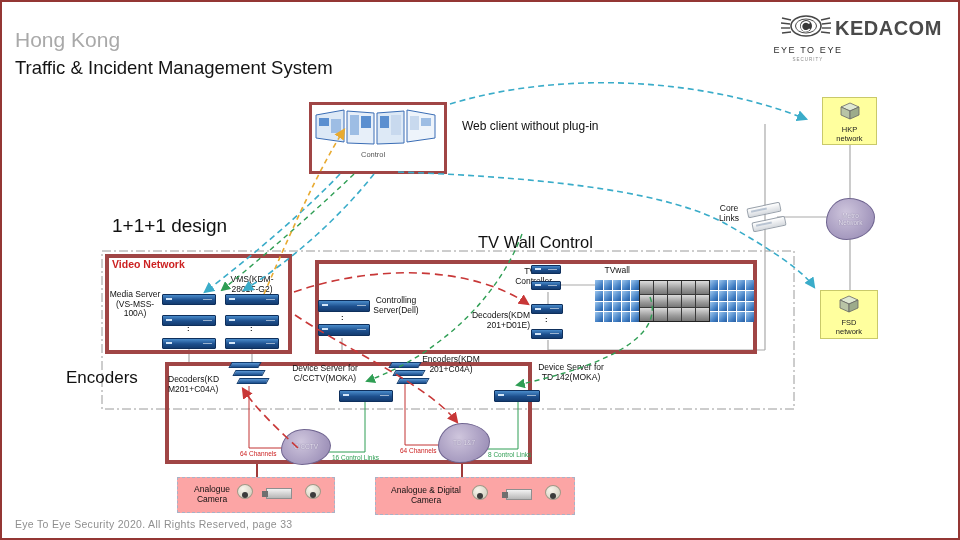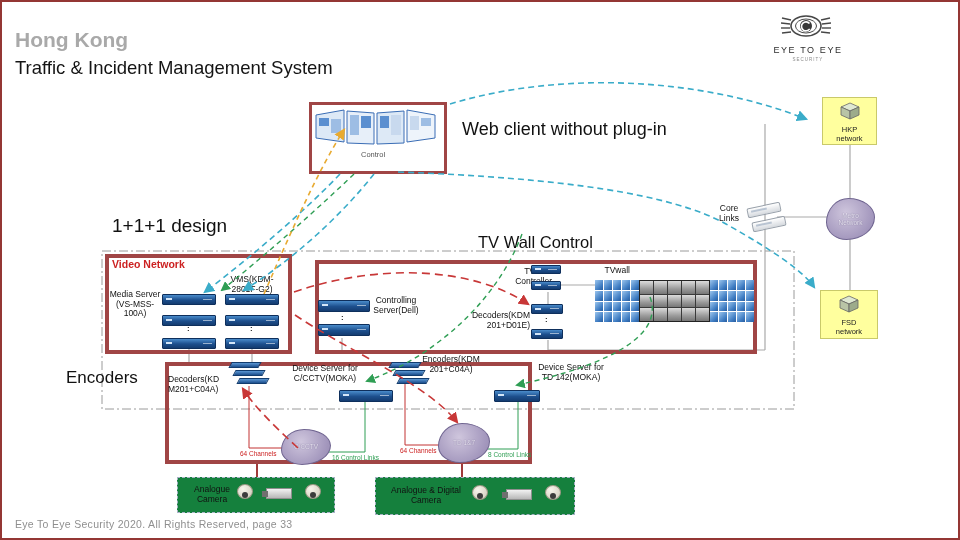--- a/index.html
+++ b/index.html
@@ -2,21 +2,21 @@
 <html><head>
 <meta charset="utf-8">
 <style>
   html,body{margin:0;padding:0;background:#e9e9e9;}
   .slide{position:relative;width:960px;height:540px;margin:0 auto;background:#fff;
          border:2px solid #943634;box-sizing:border-box;overflow:hidden;
          font-family:"Liberation Sans", sans-serif;}
   .abs{position:absolute;}
   .layer{position:absolute;left:0;top:0;width:960px;height:540px;pointer-events:none;}
   
-  .t-gray{left:13px;top:26px;font-size:21px;font-weight:bold;color:#a9a9a9;}
+  .t-gray{left:13px;top:26px;font-size:21px;font-weight:normal;color:#a9a9a9;}
   .t-black{left:13px;top:55px;font-size:18.5px;color:#141414;}
   .callout{color:#111;}
   .footer{left:13px;top:516px;font-size:10.5px;color:#8f8f8f;letter-spacing:.3px;}
   
   .brand{left:833px;top:15px;font-size:20px;font-weight:bold;color:#4a4a4a;letter-spacing:.5px;}
   .tagline{left:769px;top:43px;width:74px;text-align:center;font-size:9px;color:#2e2e2e;letter-spacing:1.6px;}
   .tagsub{left:769px;top:55px;width:74px;text-align:center;font-size:4.5px;color:#8a8a8a;letter-spacing:1px;}
   
   .redbox{position:absolute;border:4px solid #a04545;background:transparent;box-sizing:border-box;}
   .clientbox{left:307px;top:100px;width:138px;height:72px;border-width:3px;background:#fff;}
@@ -50,21 +50,21 @@
   .cg{background:linear-gradient(180deg,#dcdcdc 0%,#9a9a9a 60%,#777 100%);}
   
   .netbox{position:absolute;background:#ffff9e;border:1px solid #c9c96a;box-sizing:border-box;text-align:center;}
   .netbox .nlbl{font-size:7.5px;line-height:9px;color:#222;}
   
   .cloud{position:absolute;background:radial-gradient(circle at 40% 35%,#cfc6dd,#a397bd 70%,#9488ae);
          border:1px solid #6f6490;border-radius:46% 54% 58% 42% / 58% 46% 54% 42%;
          display:flex;align-items:center;justify-content:center;flex-direction:column;}
   .cloud span{font-size:6.5px;line-height:7.5px;color:#efeaf7;text-shadow:0 0 1px #584e77;}
   
-  .cambox{position:absolute;border:1px dashed #a8b2c6;background:#15803d;box-sizing:border-box;}
+  .cambox{position:absolute;border:1px dashed #a8b2c6;background:#fca5a5;box-sizing:border-box;}
   .dome{position:relative;width:18px;height:20px;display:inline-block;}
   .dome::before{content:"";position:absolute;left:1px;top:1px;width:14px;height:13px;border-radius:50%;
       background:radial-gradient(circle at 35% 30%,#f8f5ec,#cdc8b8);border:1px solid #a09a88;}
   .dome::after{content:"";position:absolute;left:6px;top:9px;width:6px;height:6px;border-radius:50%;background:#3c3c3c;}
   .boxcam{position:relative;width:26px;height:11px;background:linear-gradient(180deg,#f2f2f2,#b7b7b7);
       border:1px solid #8f8f8f;display:inline-block;box-sizing:border-box;}
   .boxcam::before{content:"";position:absolute;left:-5px;top:2px;width:6px;height:6px;background:#6f6f6f;}
   
   .sw{position:absolute;width:32px;height:8px;background:linear-gradient(180deg,#ffffff,#d5d9de);
       border:1px solid #98a0aa;border-radius:2px;transform:rotate(-12deg);}
@@ -122,24 +122,25 @@
       <line x1="40" y1="12" x2="49" y2="10"></line>
         <line x1="41" y1="16" x2="50" y2="15"></line>
       <line x1="41" y1="20" x2="50" y2="20"></line>
         <line x1="40" y1="24" x2="49" y2="25"></line>
     </g>
     <ellipse cx="25" cy="18" rx="15" ry="10" fill="none" stroke="#474747" stroke-width="1.6"></ellipse>
     <ellipse cx="25" cy="18" rx="10.5" ry="7" fill="none" stroke="#474747" stroke-width="1"></ellipse>
     <circle cx="25" cy="18" r="6" fill="#3a3a3a"></circle>
     <path d="M28.5,15.5 a4.5,4.5 0 1 0 0.2,5.4" fill="none" stroke="#fff" stroke-width="1.6"></path>
   </svg>
+  <div class="abs brand">KEDACOM</div>
   <div class="abs tagline">EYE TO EYE</div>
   <div class="abs tagsub">SECURITY</div>
 
-  <div class="abs callout" style="left:460px;top:117px;font-size:18px">Web client without plug-in</div>
+  <div class="abs callout" style="left:460px;top:117px;font-size:12px">Web client without plug-in</div>
   <div class="abs callout" style="left:110px;top:213px;font-size:19px">1+1+1 design</div>
   <div class="abs callout" style="left:476px;top:231px;font-size:16.5px">TV Wall Control</div>
   <div class="abs callout" style="left:64px;top:366px;font-size:17px">Encoders</div>
 
   <div class="redbox clientbox">
     <svg width="128" height="42" style="position:absolute;left:2px;top:2px">
       <polygon points="2,8 30,3 30,35 2,31" fill="#dde9f6" stroke="#3a6db5"></polygon>
       <polygon points="33,4 60,6 60,37 33,36" fill="#e7eff9" stroke="#3a6db5"></polygon>
       <polygon points="63,6 90,4 90,36 63,37" fill="#dde9f6" stroke="#3a6db5"></polygon>
       <polygon points="93,3 121,8 121,31 93,35" fill="#eef4fb" stroke="#3a6db5"></polygon>

